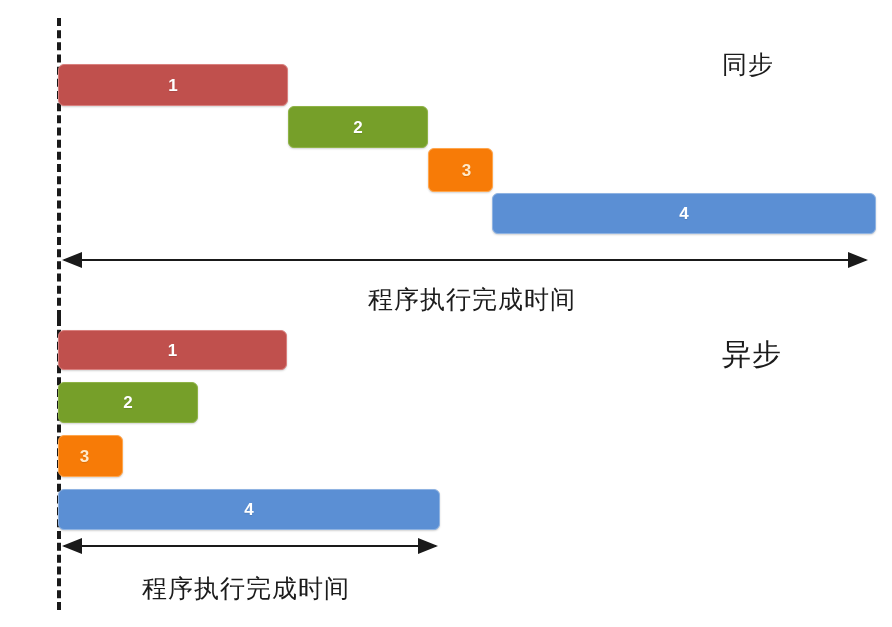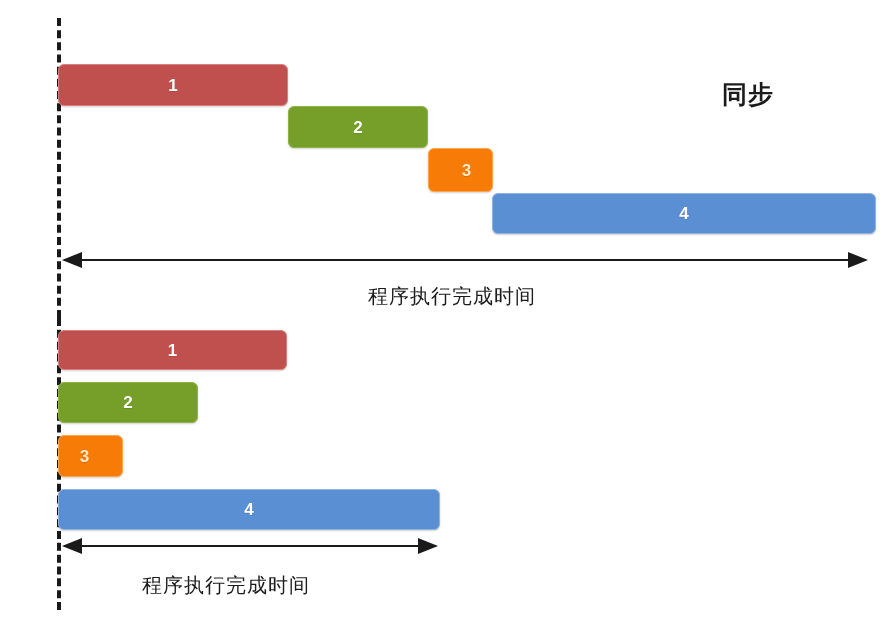--- a/index.html
+++ b/index.html
@@ -49,21 +49,21 @@
     overflow: visible;
   }
   .cn-label {
     position: absolute;
     color: #1b1b1b;
     white-space: nowrap;
     font-family: "DejaVu Sans", "Liberation Sans", sans-serif;
   }
   #label-sync   { font-size: 25px; letter-spacing: 1px; }
   #label-async  { font-size: 29px; letter-spacing: 1px; }
-  .axis-caption { font-size: 20px; letter-spacing: 1px; }
+  .axis-caption { font-size: 25px; letter-spacing: 1px; }
   #watermark {
     position: absolute;
     font-size: 17px;
     color: #c8c8c8;
     white-space: nowrap;
     font-family: "DejaVu Sans", "Liberation Sans", sans-serif;
   }
 </style>
 </head>
 <body>
@@ -83,21 +83,21 @@
   </div>
 
   <div class="bar orange" style="left:428px; top:148px; width:65px; height:44px;">
     <span class="bar-label" style="position:relative; left:6px;">3</span>
   </div>
 
   <div class="bar blue" style="left:492px; top:193px; width:384px; height:41px;">
     <span class="bar-label">4</span>
   </div>
 
-  <div class="cn-label" id="label-sync" style="left:722px; top:78px;font-weight:bold;">同步</div>
+  <div class="cn-label" id="label-sync" style="left:722px; top:48px;">同步</div>
 
   <svg class="arrow-svg" style="left:55px; top:248px;" width="825" height="26" viewBox="0 0 825 26">
     <defs>
       <marker id="arrowR" markerWidth="11" markerHeight="11" refX="9" refY="4" orient="auto" markerUnits="strokeWidth">
         <path d="M0,0 L10,4 L0,8 z" fill="#1a1a1a"></path>
       </marker>
       <marker id="arrowL" markerWidth="11" markerHeight="11" refX="1" refY="4" orient="auto" markerUnits="strokeWidth">
         <path d="M10,0 L0,4 L10,8 z" fill="#1a1a1a"></path>
       </marker>
     </defs>
@@ -115,20 +115,21 @@
   </div>
 
   <div class="bar orange" style="left:58px; top:435px; width:65px; height:42px;">
     <span class="bar-label" style="position:relative; left:-6px;">3</span>
   </div>
 
   <div class="bar blue" style="left:58px; top:489px; width:382px; height:41px;">
     <span class="bar-label">4</span>
   </div>
 
+  <div class="cn-label" id="label-async" style="left:722px; top:335px;">异步</div>
 
   <svg class="arrow-svg" style="left:55px; top:534px;" width="400" height="26" viewBox="0 0 400 26">
     <line x1="9" y1="12" x2="381" y2="12" stroke="#1a1a1a" stroke-width="2" marker-start="url(#arrowL)" marker-end="url(#arrowR)"></line>
   </svg>
 
   <div class="cn-label axis-caption" style="left:142px; top:572px;">程序执行完成时间</div>
 
 
 </div>
 

